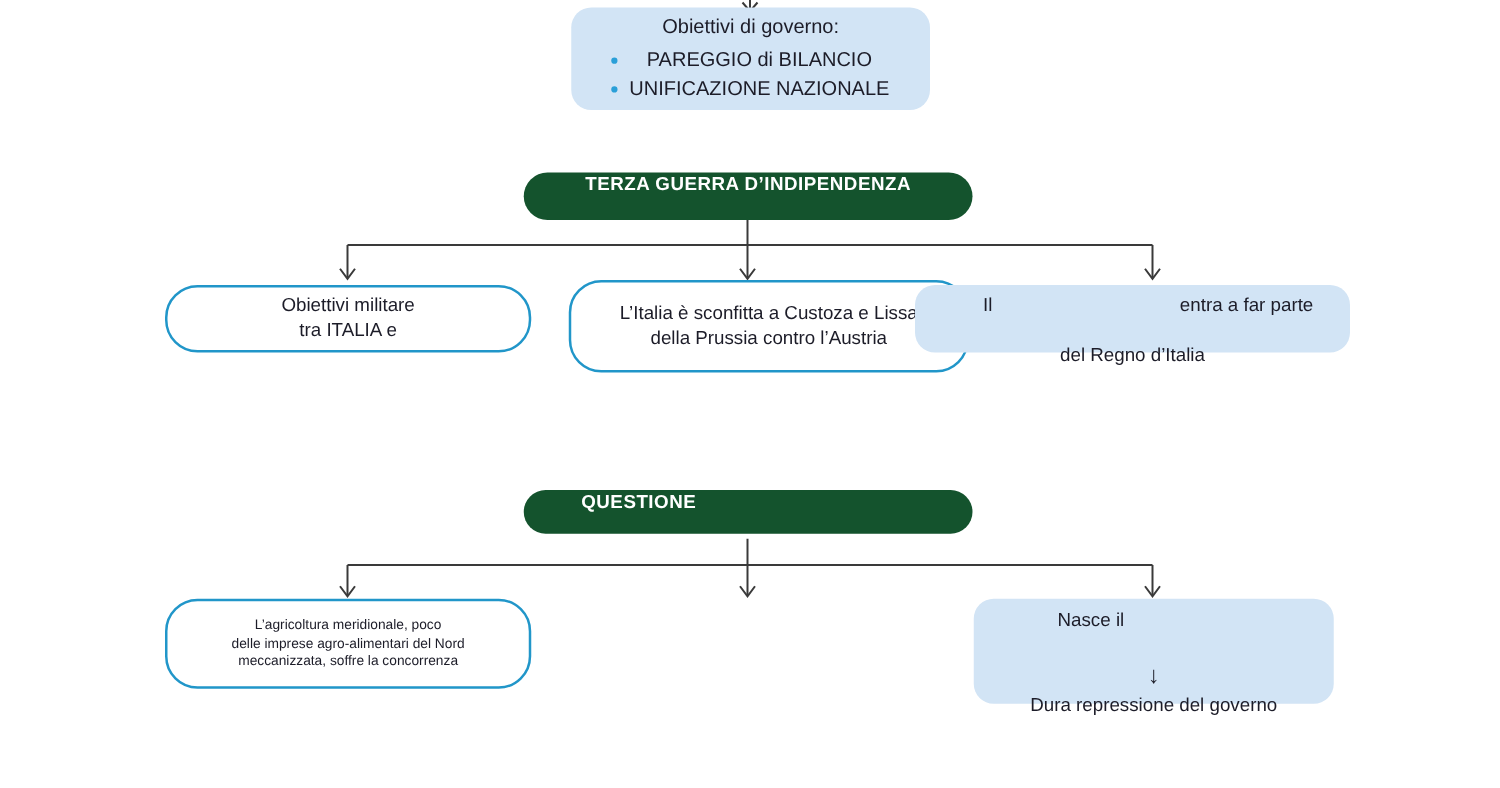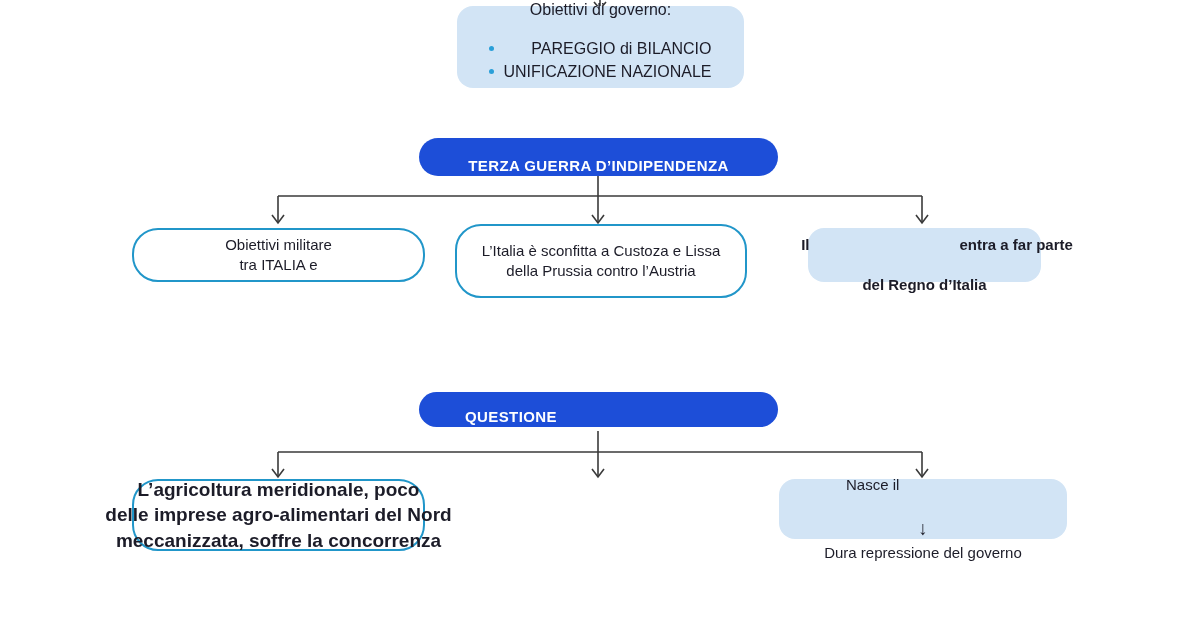--- a/index.html
+++ b/index.html
@@ -49,43 +49,43 @@
 
   
   .node.outline {
     background: #ffffff;
     border: 2px solid #2196c9;
     border-radius: 26px;
   }
 
   
   .node.header {
-    background: #1d4ed8;
+    background: #14532d;
     border-radius: 22px;
     color: #ffffff;
     font-weight: bold;
     letter-spacing: 0.4px;
     align-items: flex-start;
-    justify-content: flex-end;
+    justify-content: flex-start;
     padding-left: 46px;
   }
   .node.header.centered {
     align-items: center;
     padding-left: 0;
   }
 
   .goal-title {
     font-size: 16px;
     margin-bottom: 5px;
   }
   .goal-list {
-    margin: 12px;
+    margin: 0;
     padding: 0;
     list-style: none;
-    text-align: right;
+    text-align: center;
     font-size: 16px;
   }
   .goal-list li {
     position: relative;
     padding-left: 14px;
     line-height: 1.45;
   }
   .goal-list li::before {
     content: "";
     position: absolute;
@@ -95,22 +95,21 @@
     height: 5px;
     border-radius: 50%;
     background: #2a9fd8;
   }
 
   .line {
     font-size: 15px;
     white-space: pre;
   }
   .line.small {
-    font-size: 19px;
-    font-weight: bold;
+    font-size: 11px;
   }
 
   
   .blank-gap {
     display: inline-block;
     width: 120px;
   }
   .blank-gap.wide {
     width: 150px;
   }
@@ -172,44 +171,44 @@
 
   <div class="node header centered" style="left:419px; top:138px; width:359px; height:38px; font-size:15px;">
     <span>TERZA GUERRA D’INDIPENDENZA</span>
   </div>
 
   <div class="node outline" style="left:132px; top:228px; width:293px; height:54px;">
     <div class="line">Obiettivi militare</div>
     <div class="line">tra ITALIA e</div>
   </div>
 
-  <div class="node outline" style="left:455px; top:224px; width:292px; height:74px;">
+  <div class="node outline" style="left:455px; top:224px; width:320px; height:74px;">
     <div class="line">L’Italia è sconfitta a Custoza e Lissa</div>
     <div class="line">della Prussia contro l’Austria</div>
   </div>
 
-  <div class="node soft" style="left:808px; top:228px; width:233px; height:54px;font-weight:bold;">
+  <div class="node soft" style="left:732px; top:228px; width:348px; height:54px;">
     <div class="line">
       <span>Il</span><span class="blank-gap wide"></span><span>entra a far parte</span>
     </div>
     <div class="line">del Regno d’Italia</div>
   </div>
 
   <div class="node header" style="left:419px; top:392px; width:359px; height:35px; font-size:15px;">
     <span>QUESTIONE</span>
   </div>
 
   <div class="node outline" style="left:132px; top:479px; width:293px; height:72px;">
     <div class="line small">L’agricoltura meridionale, poco</div>
     <div class="line small">delle imprese agro-alimentari del Nord</div>
     <div class="line small">meccanizzata, soffre la concorrenza</div>
   </div>
 
 
-  <div class="node soft" style="left:779px; top:479px; width:288px; height:60px;">
+  <div class="node soft" style="left:779px; top:479px; width:288px; height:84px;">
     <div class="line row-left">
       <span>Nasce il</span><span class="blank-gap"></span>
     </div>
     <div class="mini-arrow">↓</div>
     <div class="line">Dura repressione del governo</div>
   </div>
 
 </div>
 
 </body></html>

